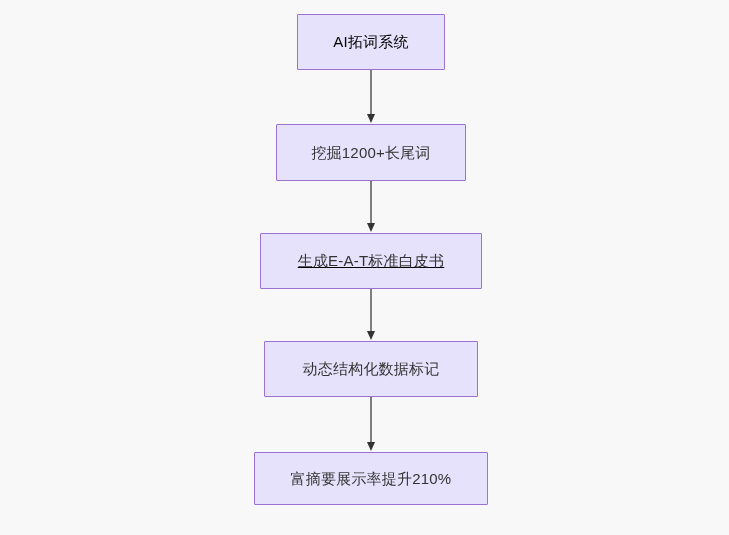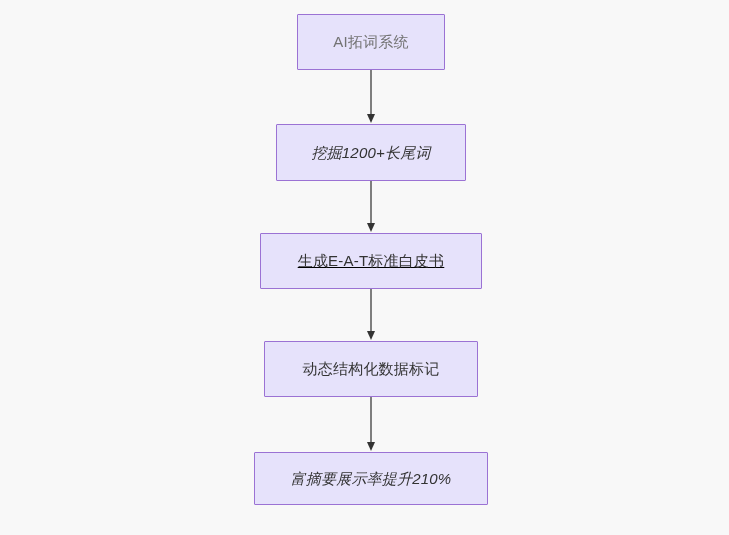--- a/index.html
+++ b/index.html
@@ -71,32 +71,32 @@
   </div>
 
   <div class="connector" id="conn-3" style="left: 366px; top: 397px; height: 55px;">
     <svg width="10" height="55" viewBox="0 0 10 55" preserveAspectRatio="none">
       <line x1="5" y1="0" x2="5" y2="47" stroke="#707070" stroke-width="1.8"></line>
       <polygon points="5,54 1,45 9,45" fill="#333333"></polygon>
     </svg>
   </div>
 
   <div class="node-box" id="node-box-0" style="left: 297px; top: 14px; width: 148px; height: 56px; background: rgb(230, 226, 251); border-color: rgb(155, 114, 212);">
-    <span class="node-label" style="color: #737373;">AI拓词系统</span>
+    <span class="node-label" style="color: #000000;">AI拓词系统</span>
   </div>
 
   <div class="node-box" id="node-box-1" style="left: 276px; top: 124px; width: 190px; height: 57px; background: rgb(230, 226, 251); border-color: rgb(155, 114, 212);">
-    <span class="node-label" style="color: rgb(51, 51, 51); font-style: italic;">挖掘1200+长尾词</span>
+    <span class="node-label" style="color: rgb(51, 51, 51);">挖掘1200+长尾词</span>
   </div>
 
   <div class="node-box" id="node-box-2" style="left: 260px; top: 233px; width: 222px; height: 56px; background: rgb(230, 226, 251); border-color: rgb(155, 114, 212); text-decoration: underline;">
     <span class="node-label" style="color: rgb(51, 51, 51);">生成E-A-T标准白皮书</span>
   </div>
 
   <div class="node-box" id="node-box-3" style="left: 264px; top: 341px; width: 214px; height: 56px; background: rgb(230, 226, 251); border-color: rgb(155, 114, 212); justify-content: center;">
     <span class="node-label" style="color: rgb(51, 51, 51);">动态结构化数据标记</span>
   </div>
 
-  <div class="node-box" id="node-box-4" style="left: 254px; top: 452px; width: 234px; height: 53px; background: rgb(230, 226, 251); border-color: rgb(155, 114, 212); font-style: italic;">
+  <div class="node-box" id="node-box-4" style="left: 254px; top: 452px; width: 234px; height: 53px; background: rgb(230, 226, 251); border-color: rgb(155, 114, 212);">
     <span class="node-label" style="color: rgb(51, 51, 51);">富摘要展示率提升210%</span>
   </div>
 
 </div>
 
 </body></html>

